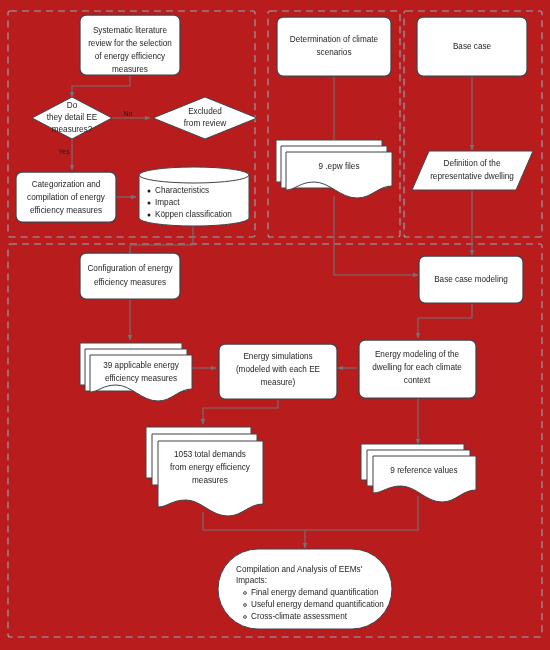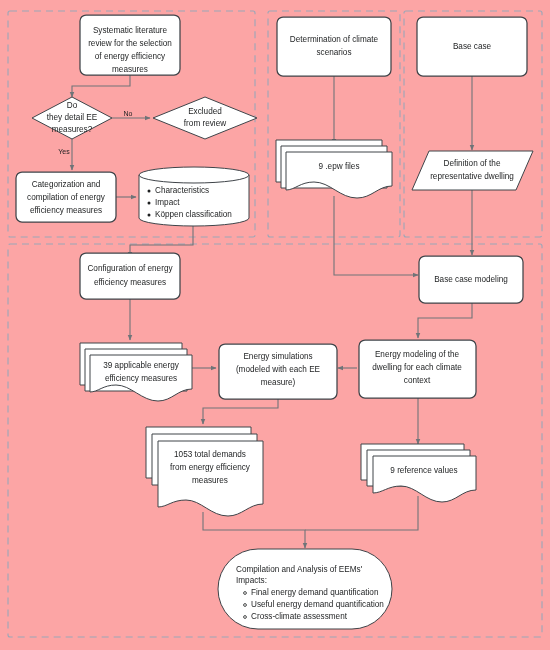--- a/index.html
+++ b/index.html
@@ -7,21 +7,21 @@
     padding: 0;
     background: #ffffff;
   }
   body {
     font-family: "Liberation Sans", sans-serif;
   }
   #canvas {
     position: relative;
     width: 550px;
     height: 650px;
-    background: #fca5a5;
+    background: #b91c1c;
     overflow: hidden;
   }
   #flow-svg {
     position: absolute;
     top: 0;
     left: 0;
     width: 550px;
     height: 650px;
   }
   .region-box {

